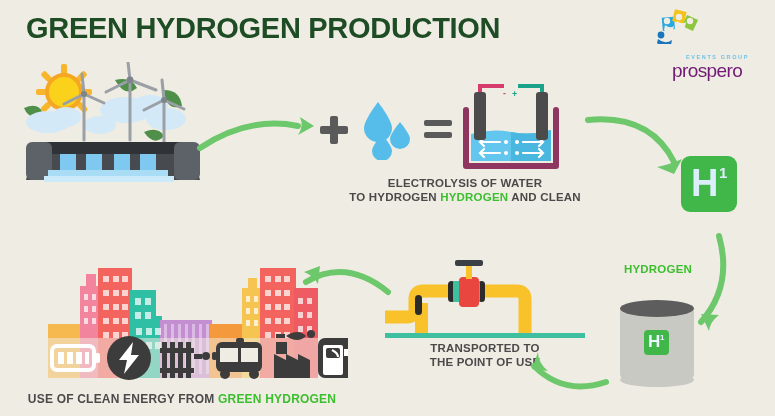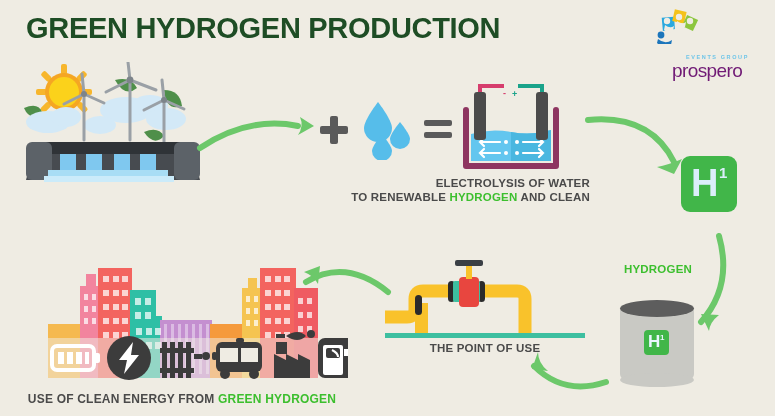--- a/index.html
+++ b/index.html
@@ -239,23 +239,23 @@
       <circle cx="44" cy="60" r="2"></circle>
         <circle cx="44" cy="71" r="2"></circle>
       <circle cx="55" cy="60" r="2"></circle>
         <circle cx="55" cy="71" r="2"></circle>
     </g>
 
     <rect x="12" y="10" width="12" height="48" rx="3" fill="#4b4b4b"></rect>
     <rect x="74" y="10" width="12" height="48" rx="3" fill="#4b4b4b"></rect>
   </svg>
 
-  <div class="cap" style="left:340px; top:176px; width:250px;text-align:right;">
+  <div class="cap" style="left:340px; top:176px; width:250px;">
     <div>ELECTROLYSIS OF WATER</div>
-    <div><span>TO RENEWABLE </span><span class="g">HYDROGEN</span><span> AND CLEAN</span></div>
+    <div><span>TO HYDROGEN </span><span class="g">HYDROGEN</span><span> AND CLEAN</span></div>
   </div>
 
   <div class="hbox">
     <span class="h">H</span>
     <span class="sup">1</span>
   </div>
 
   <div class="cap" style="left:598px; top:262px; width:120px;">
     <div class="g">HYDROGEN</div>
   </div>
@@ -284,20 +284,21 @@
     <rect x="84" y="26" width="11" height="21" rx="2" fill="#3dbfa0"></rect>
 
     <rect x="74" y="22" width="20" height="30" rx="4" fill="#e8463f"></rect>
 
     <rect x="81" y="10" width="6" height="14" fill="#f9c22b"></rect>
     <rect x="70" y="5" width="28" height="6" rx="2" fill="#3a3f45"></rect>
 
     <rect x="0" y="78" width="200" height="5" fill="#3dbfa0"></rect>
   </svg>
   <div class="cap" style="left:385px; top:341px; width:200px;">
+    <div>TRANSPORTED TO</div>
     <div>THE POINT OF USE</div>
   </div>
 
   <svg class="city" viewBox="0 0 330 140">
 
     <g>
       <rect x="30" y="74" width="34" height="54" fill="#f5b94f"></rect>
       <rect x="62" y="36" width="24" height="92" fill="#f2849e"></rect>
       <rect x="68" y="24" width="10" height="14" fill="#f2849e"></rect>
       <rect x="80" y="18" width="34" height="110" fill="#f3645f"></rect>

